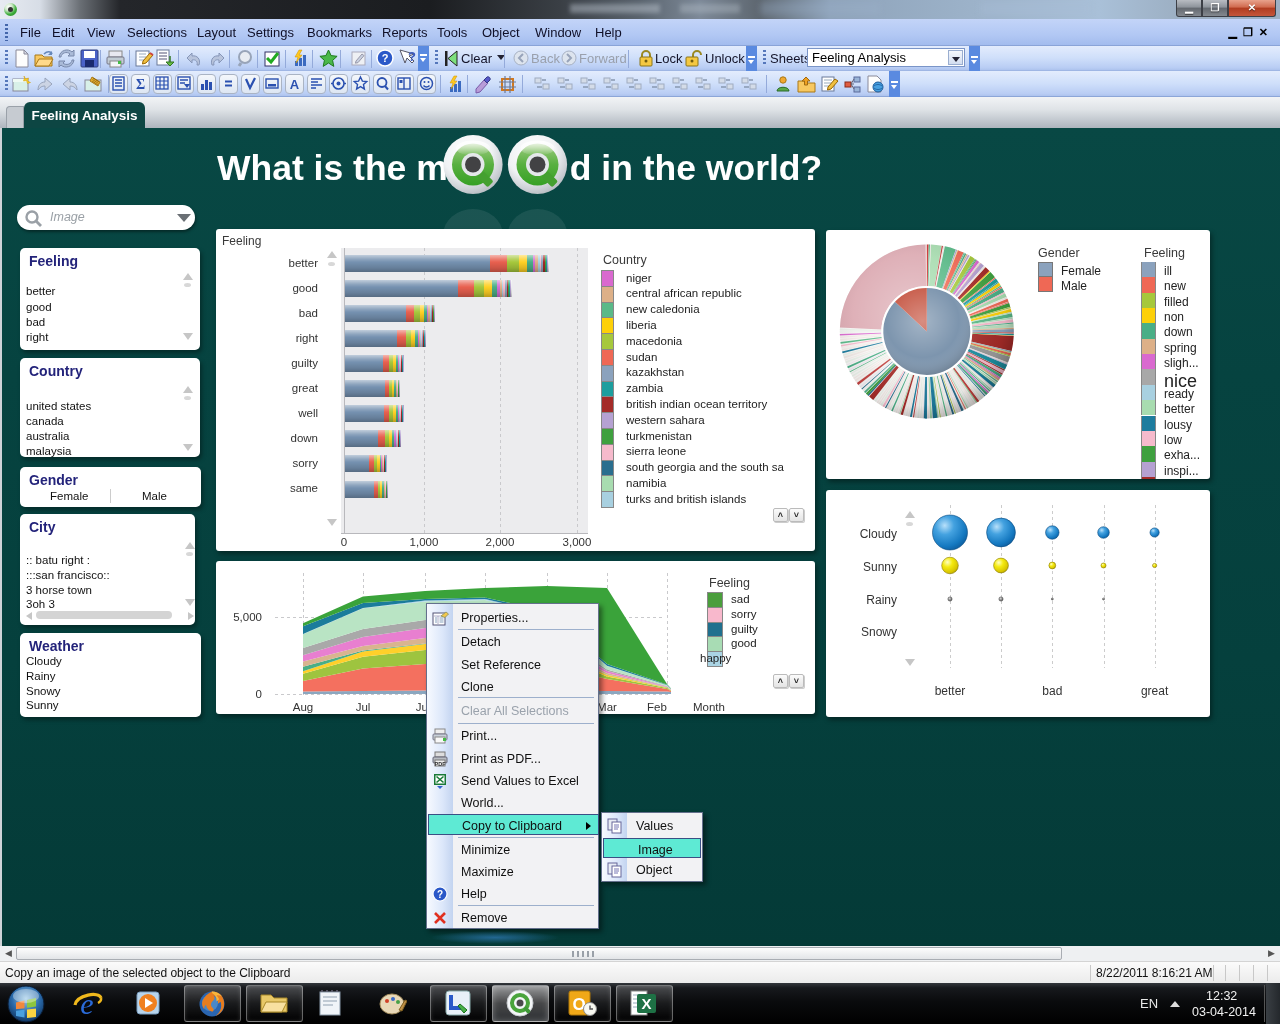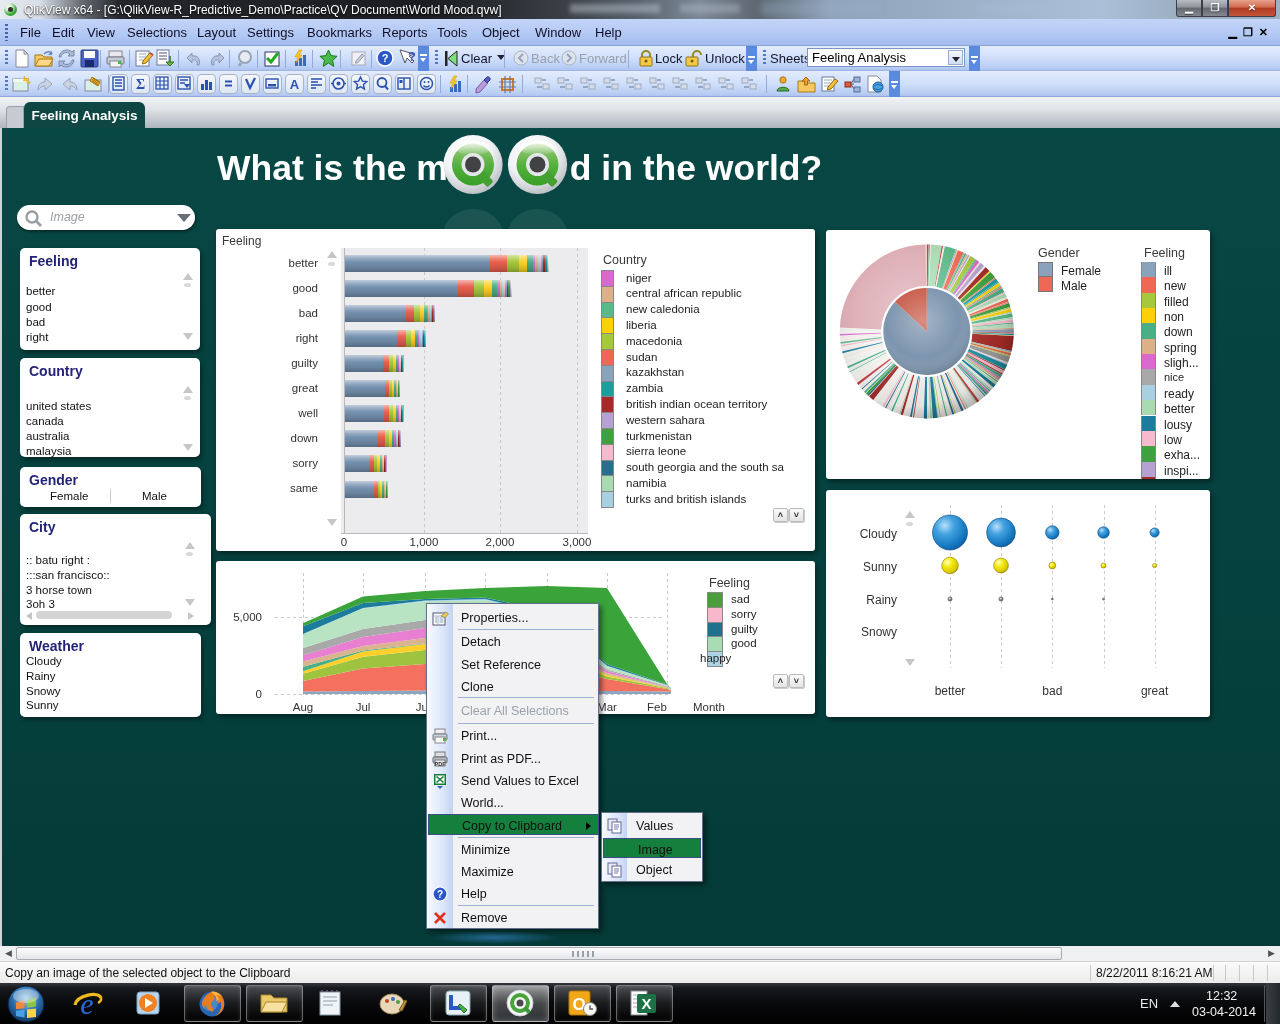--- a/index.html
+++ b/index.html
@@ -53,42 +53,41 @@
 .leg-tx{position:absolute;font-size:11.5px;color:#222;white-space:nowrap}
 .axlab{position:absolute;font-size:11.5px;color:#333;white-space:nowrap}
 .scrbtn{position:absolute;width:15px;height:14px;background:linear-gradient(180deg,#fbfbfb,#e4e4e4);border:1px solid #bbb;border-radius:2px;color:#222;font-size:9px;font-weight:bold;text-align:center;line-height:13px;box-shadow:1px 1px 0 #ccc}
 
 #ctx{left:426px;top:603px;width:173px;height:326px;background:#f2f2f4;border:1px solid #64708c;box-shadow:3px 3px 5px rgba(0,0,0,.45)}
 #ctx .strip{position:absolute;left:0;top:0;width:26px;height:100%;background:linear-gradient(90deg,#f7faff 0%,#dce7fa 60%,#c3d4f0 100%)}
 .mi-row{position:absolute;left:0;width:100%;height:22px;font-size:12.5px;color:#101010;line-height:22px}
 .mi-row .lab{position:absolute;left:34px}
 .mi-sep{position:absolute;left:31px;width:136px;height:1px;background:#9db0cc}
 .mi-gray{color:#9aa2ac}
-.hl{background:#15803d;border:1px solid #3b4f84}
+.hl{background:#5eead4;border:1px solid #3b4f84}
 #ctx .arrow{position:absolute;right:7px;top:7px;width:0;height:0;border-top:4px solid transparent;border-bottom:4px solid transparent;border-left:5px solid #000}
 #sub{left:601px;top:812px;width:102px;height:70px;background:#f2f2f4;border:1px solid #64708c;box-shadow:3px 3px 5px rgba(0,0,0,.45)}
 #sub .strip{position:absolute;left:0;top:0;width:25px;height:100%;background:linear-gradient(90deg,#f7faff 0%,#dce7fa 60%,#c3d4f0 100%)}
 .micon{position:absolute;left:5px;width:17px;height:16px}
 
 #hscroll{left:0;top:946px;width:1280px;height:15px;background:#eef0f2}
 #hthumb{left:16px;top:947px;width:1046px;height:13px;background:linear-gradient(180deg,#fdfdfd,#e3e5e8);border:1px solid #a9adb3;border-radius:2px}
 .harrow{top:946px;width:15px;height:15px;background:#eef0f2;color:#555;font-size:9px;text-align:center;line-height:15px}
 #statusbar{left:0;top:961px;width:1280px;height:22px;background:linear-gradient(180deg,#fbfbfb,#ebebeb);border-top:1px solid #d4d4d4;font-size:12px;color:#111}
 #taskbar{left:0;top:983px;width:1280px;height:41px;background:linear-gradient(180deg,#33373c 0%,#17191d 12%,#0a0b0d 45%,#000 100%)}
 .tbtn{position:absolute;top:2px;width:57px;height:37px;border:1px solid rgba(255,255,255,.38);border-radius:3px;background:linear-gradient(180deg,rgba(255,255,255,.22),rgba(255,255,255,.07) 50%,rgba(0,0,0,.15));box-shadow:inset 0 0 4px rgba(255,255,255,.15)}
 .tbtn.active{background:linear-gradient(180deg,rgba(255,255,255,.55),rgba(255,255,255,.25) 50%,rgba(150,160,170,.3));box-shadow:inset 0 0 6px rgba(255,255,255,.3)}
 .ticn{position:absolute;top:5px;width:30px;height:30px}
 </style>
 </head>
 <body>
 <div class="abs" id="titlebar">
   <div class="abs qicon">
       <i></i>
     </div>
-  <div class="abs ttext">QlikView x64 - [G:\QlikView-R_Predictive_Demo\Practice\QV Document\World Mood.qvw]</div>
   <div class="abs" style="left:570px;top:4px;width:90px;height:9px;background:rgba(190,200,210,.45);filter:blur(2px)"></div>
   <div class="abs" style="left:680px;top:4px;width:60px;height:9px;background:rgba(190,200,210,.35);filter:blur(2px)"></div>
   <div class="abs" style="left:760px;top:2px;width:120px;height:13px;background:rgba(160,180,205,.3);filter:blur(3px)"></div>
   <div class="abs" style="left:980px;top:2px;width:110px;height:13px;background:rgba(170,190,215,.35);filter:blur(3px)"></div>
 </div>
 <div class="abs winbtn" id="btnmin"><span class="g">▁</span></div>
 <div class="abs winbtn" id="btnmax"><span class="g">❐</span></div>
 <div class="abs winbtn" id="btnclose"><span class="g">✕</span></div>
 <div class="abs" id="menubar">
   <div class="abs grip"></div>
@@ -488,21 +487,21 @@
   <div class="uarr" style="left:163px;top:28px"></div>
   <div class="mdot" style="left:164px;top:38px"></div>
   <div class="darr" style="left:163px;top:86px"></div>
 </div>
 <div class="abs lbox" style="left:20px;top:467px;width:181px;height:40px">
   <span class="bt">Gender</span>
   <span class="it" style="left:30px;top:23px">Female</span>
   <div class="abs" style="left:90px;top:22px;width:1px;height:14px;background:#ccc"></div>
   <span class="it" style="left:122px;top:23px">Male</span>
 </div>
-<div class="abs lbox" style="left:20px;top:514px;width:191px;height:111px">
+<div class="abs lbox" style="left:20px;top:514px;width:175px;height:111px">
   <span class="bt">City</span>
   <span class="it" style="top:40px">:: batu right :</span>
   <span class="it" style="top:55px">:::san francisco::</span>
   <span class="it" style="top:70px">3 horse town</span>
   <span class="it" style="top:84px">3oh 3</span>
   <div class="uarr" style="left:165px;top:28px"></div>
   <div class="mdot" style="left:166px;top:38px"></div>
   <div class="darr" style="left:165px;top:85px"></div>
   <div class="abs" style="left:6px;top:97px;width:168px;height:8px">
     <div class="abs" style="left:0;top:1px;width:0;height:0;border-top:4px solid transparent;border-bottom:4px solid transparent;border-right:6px solid #c6c6c6"></div>
@@ -955,21 +954,21 @@
     <span class="leg-tx" style="left:338px;top:64.7px;font-size:12px">filled</span>
     <div class="abs" style="left:315px;top:78.0px;width:15px;height:15.35px;background:#fdd008;border-left:1px solid #888;border-right:1px solid #888"></div>
     <span class="leg-tx" style="left:338px;top:80.0px;font-size:12px">non</span>
     <div class="abs" style="left:315px;top:93.4px;width:15px;height:15.35px;background:#4aae86;border-left:1px solid #888;border-right:1px solid #888"></div>
     <span class="leg-tx" style="left:338px;top:95.4px;font-size:12px">down</span>
     <div class="abs" style="left:315px;top:108.7px;width:15px;height:15.35px;background:#ddb088;border-left:1px solid #888;border-right:1px solid #888"></div>
     <span class="leg-tx" style="left:338px;top:110.7px;font-size:12px">spring</span>
     <div class="abs" style="left:315px;top:124.1px;width:15px;height:15.35px;background:#d969cf;border-left:1px solid #888;border-right:1px solid #888"></div>
     <span class="leg-tx" style="left:338px;top:126.1px;font-size:12px">sligh...</span>
     <div class="abs" style="left:315px;top:139.4px;width:15px;height:15.35px;background:#a8a8a8;border-left:1px solid #888;border-right:1px solid #888"></div>
-    <span class="leg-tx" style="left:338px;top:141.4px;font-size:11px">nice</span>
+    <span class="leg-tx" style="left:338px;top:141.4px;font-size:18px">nice</span>
     <div class="abs" style="left:315px;top:154.8px;width:15px;height:15.35px;background:#a8d0e0;border-left:1px solid #888;border-right:1px solid #888"></div>
     <span class="leg-tx" style="left:338px;top:156.8px;font-size:12px">ready</span>
     <div class="abs" style="left:315px;top:170.1px;width:15px;height:15.35px;background:#a8dcb0;border-left:1px solid #888;border-right:1px solid #888"></div>
     <span class="leg-tx" style="left:338px;top:172.1px;font-size:12px">better</span>
     <div class="abs" style="left:315px;top:185.5px;width:15px;height:15.35px;background:#1d7c9e;border-left:1px solid #888;border-right:1px solid #888"></div>
     <span class="leg-tx" style="left:338px;top:187.5px;font-size:12px">lousy</span>
     <div class="abs" style="left:315px;top:200.8px;width:15px;height:15.35px;background:#f6bacc;border-left:1px solid #888;border-right:1px solid #888"></div>
     <span class="leg-tx" style="left:338px;top:202.8px;font-size:12px">low</span>
     <div class="abs" style="left:315px;top:216.2px;width:15px;height:15.35px;background:#3fa03f;border-left:1px solid #888;border-right:1px solid #888"></div>
     <span class="leg-tx" style="left:338px;top:218.2px;font-size:12px">exha...</span>

